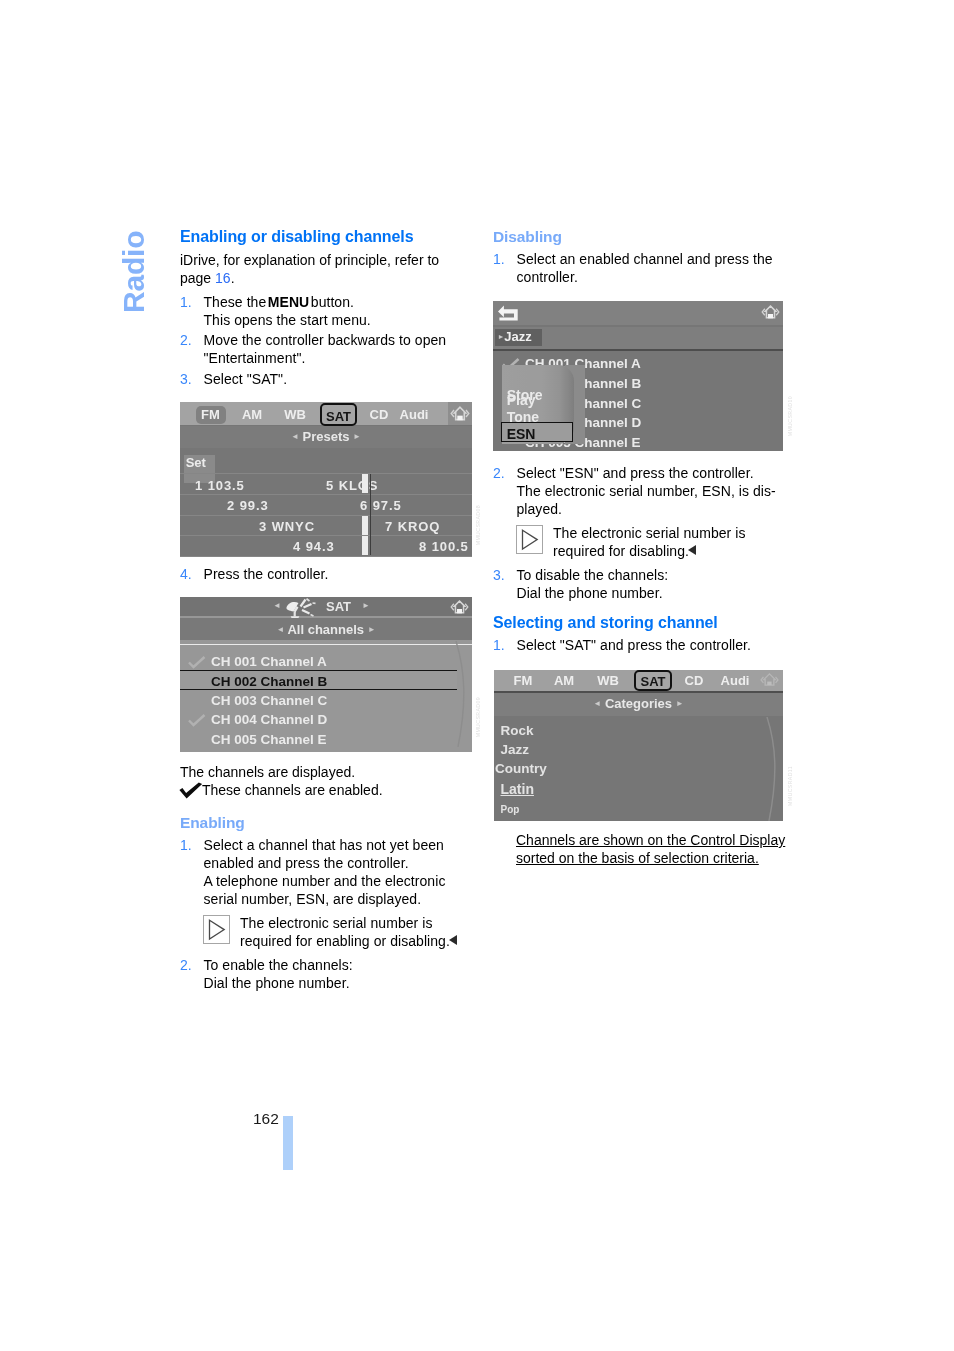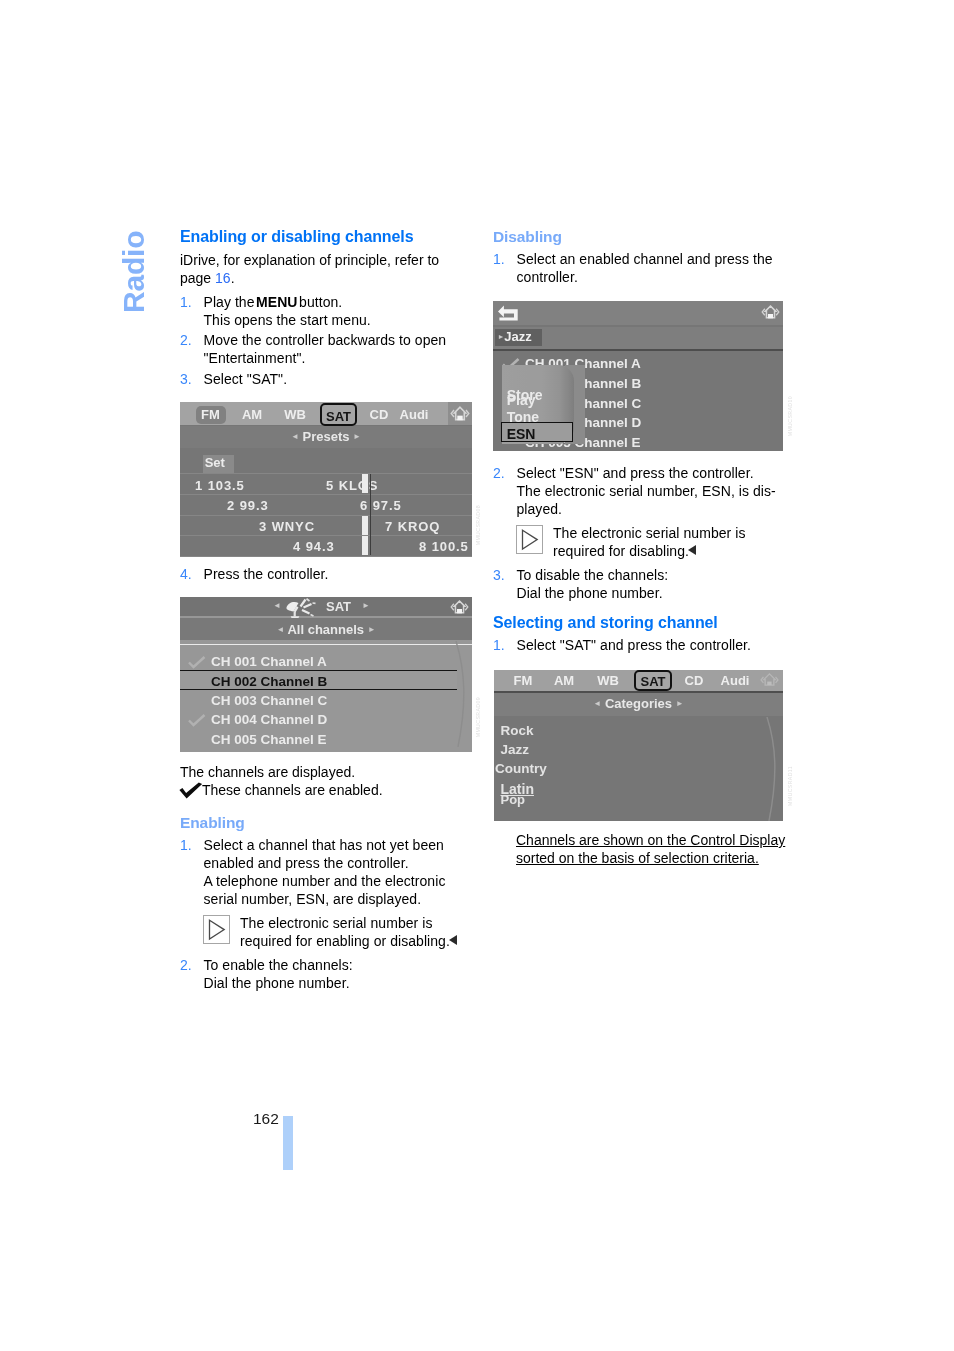--- a/index.html
+++ b/index.html
@@ -66,21 +66,21 @@
   <div class="col colL">
     <h2 class="sec">Enabling or disabling channels</h2>
     <div class="gap3"></div>
     <p class="body">
       <span>iDrive, for explanation of principle, refer to</span><br>
       <span>page </span><span class="blue">16</span><span>.</span>
     </p>
     <div class="gap6"></div>
     <div class="li">
       <span class="num">1.</span>
-      <span class="txt"><span>Play the</span><span class="menu">MENU</span><span>button.</span><br><span>This opens the start menu.</span></span>
+      <span class="txt"><span>These the</span><span class="menu">MENU</span><span>button.</span><br><span>This opens the start menu.</span></span>
     </div>
     <div class="li">
       <span class="num">2.</span>
       <span class="txt"><span>Move the controller backwards to open</span><br><span>"Entertainment".</span></span>
     </div>
     <div class="li">
       <span class="num">3.</span>
       <span class="txt">Select "SAT".</span>
     </div>
   </div>
@@ -211,23 +211,23 @@
     </svg>
 
     <div class="topbar2" style="top:24px;height:22px;"></div>
     <div class="subt" style="top:27px;font-size:13px;">
       <span class="arr">◄</span>
       <span>Presets</span>
       <span class="arr">►</span>
     </div>
 
     <div class="content" style="top:47px;height:108px;"></div>
-    <div style="position:absolute;left:3.7px;top:52.8px;width:31.4px;height:19px;background:#8b8b8b;
+    <div style="position:absolute;left:3.7px;top:52.8px;width:31.4px;height:28px;background:#8b8b8b;
                 color:#f2f2f2;font-weight:bold;font-size:13px;
-                line-height:15.7px;text-align:left;padding-left:2px;box-sizing:border-box;margin-left:19px;">
+                line-height:15.7px;text-align:left;padding-left:2px;box-sizing:border-box;">
       <span>Set</span>
     </div>
     <div class="rowline" style="top:70.7px;"></div>
     <div class="rowline" style="top:92.3px;"></div>
     <div class="rowline" style="top:112.8px;"></div>
     <div class="rowline" style="top:133.3px;"></div>
     <div class="rowline" style="top:153.5px;"></div>
 
     <div class="lrow" style="left:15px;top:75.5px;font-size:13px;letter-spacing:0.9px;">
       <span>1</span>
@@ -374,18 +374,18 @@
     <div class="subt" style="top:26px;font-size:13px;">
       <span class="arr">◄</span>
       <span>Categories</span>
       <span class="arr">►</span>
     </div>
     <div class="content" style="top:47px;height:104px;"></div>
     <div class="lrow" style="left:6.5px;top:53px;font-size:13.5px;color:#e8e8e8;">Rock</div>
     <div class="lrow" style="left:6.5px;top:72px;font-size:13.5px;color:#e8e8e8;">Jazz</div>
     <div class="lrow" style="left:1px;top:91px;font-size:13.5px;color:#e8e8e8;">Country</div>
     <div class="lrow" style="left:6.5px;top:110.5px;font-size:14px;color:#e8e8e8;text-decoration:underline;">Latin</div>
-    <div class="lrow" style="left:6.5px;top:122px;font-size:13px;color:#e8e8e8;">Pop</div>
+    <div class="lrow" style="left:6.5px;top:134px;font-size:10px;color:#e8e8e8;">Pop</div>
     <svg style="position:absolute;left:262px;top:47px;" width="27" height="104" viewBox="0 0 27 104">
       <path d="M11 0 C 20 28, 22 58, 13 104" fill="none" stroke="#8e8e8e" stroke-width="1.4"></path>
     </svg>
   </div>
 </div>
 
 </body></html>

